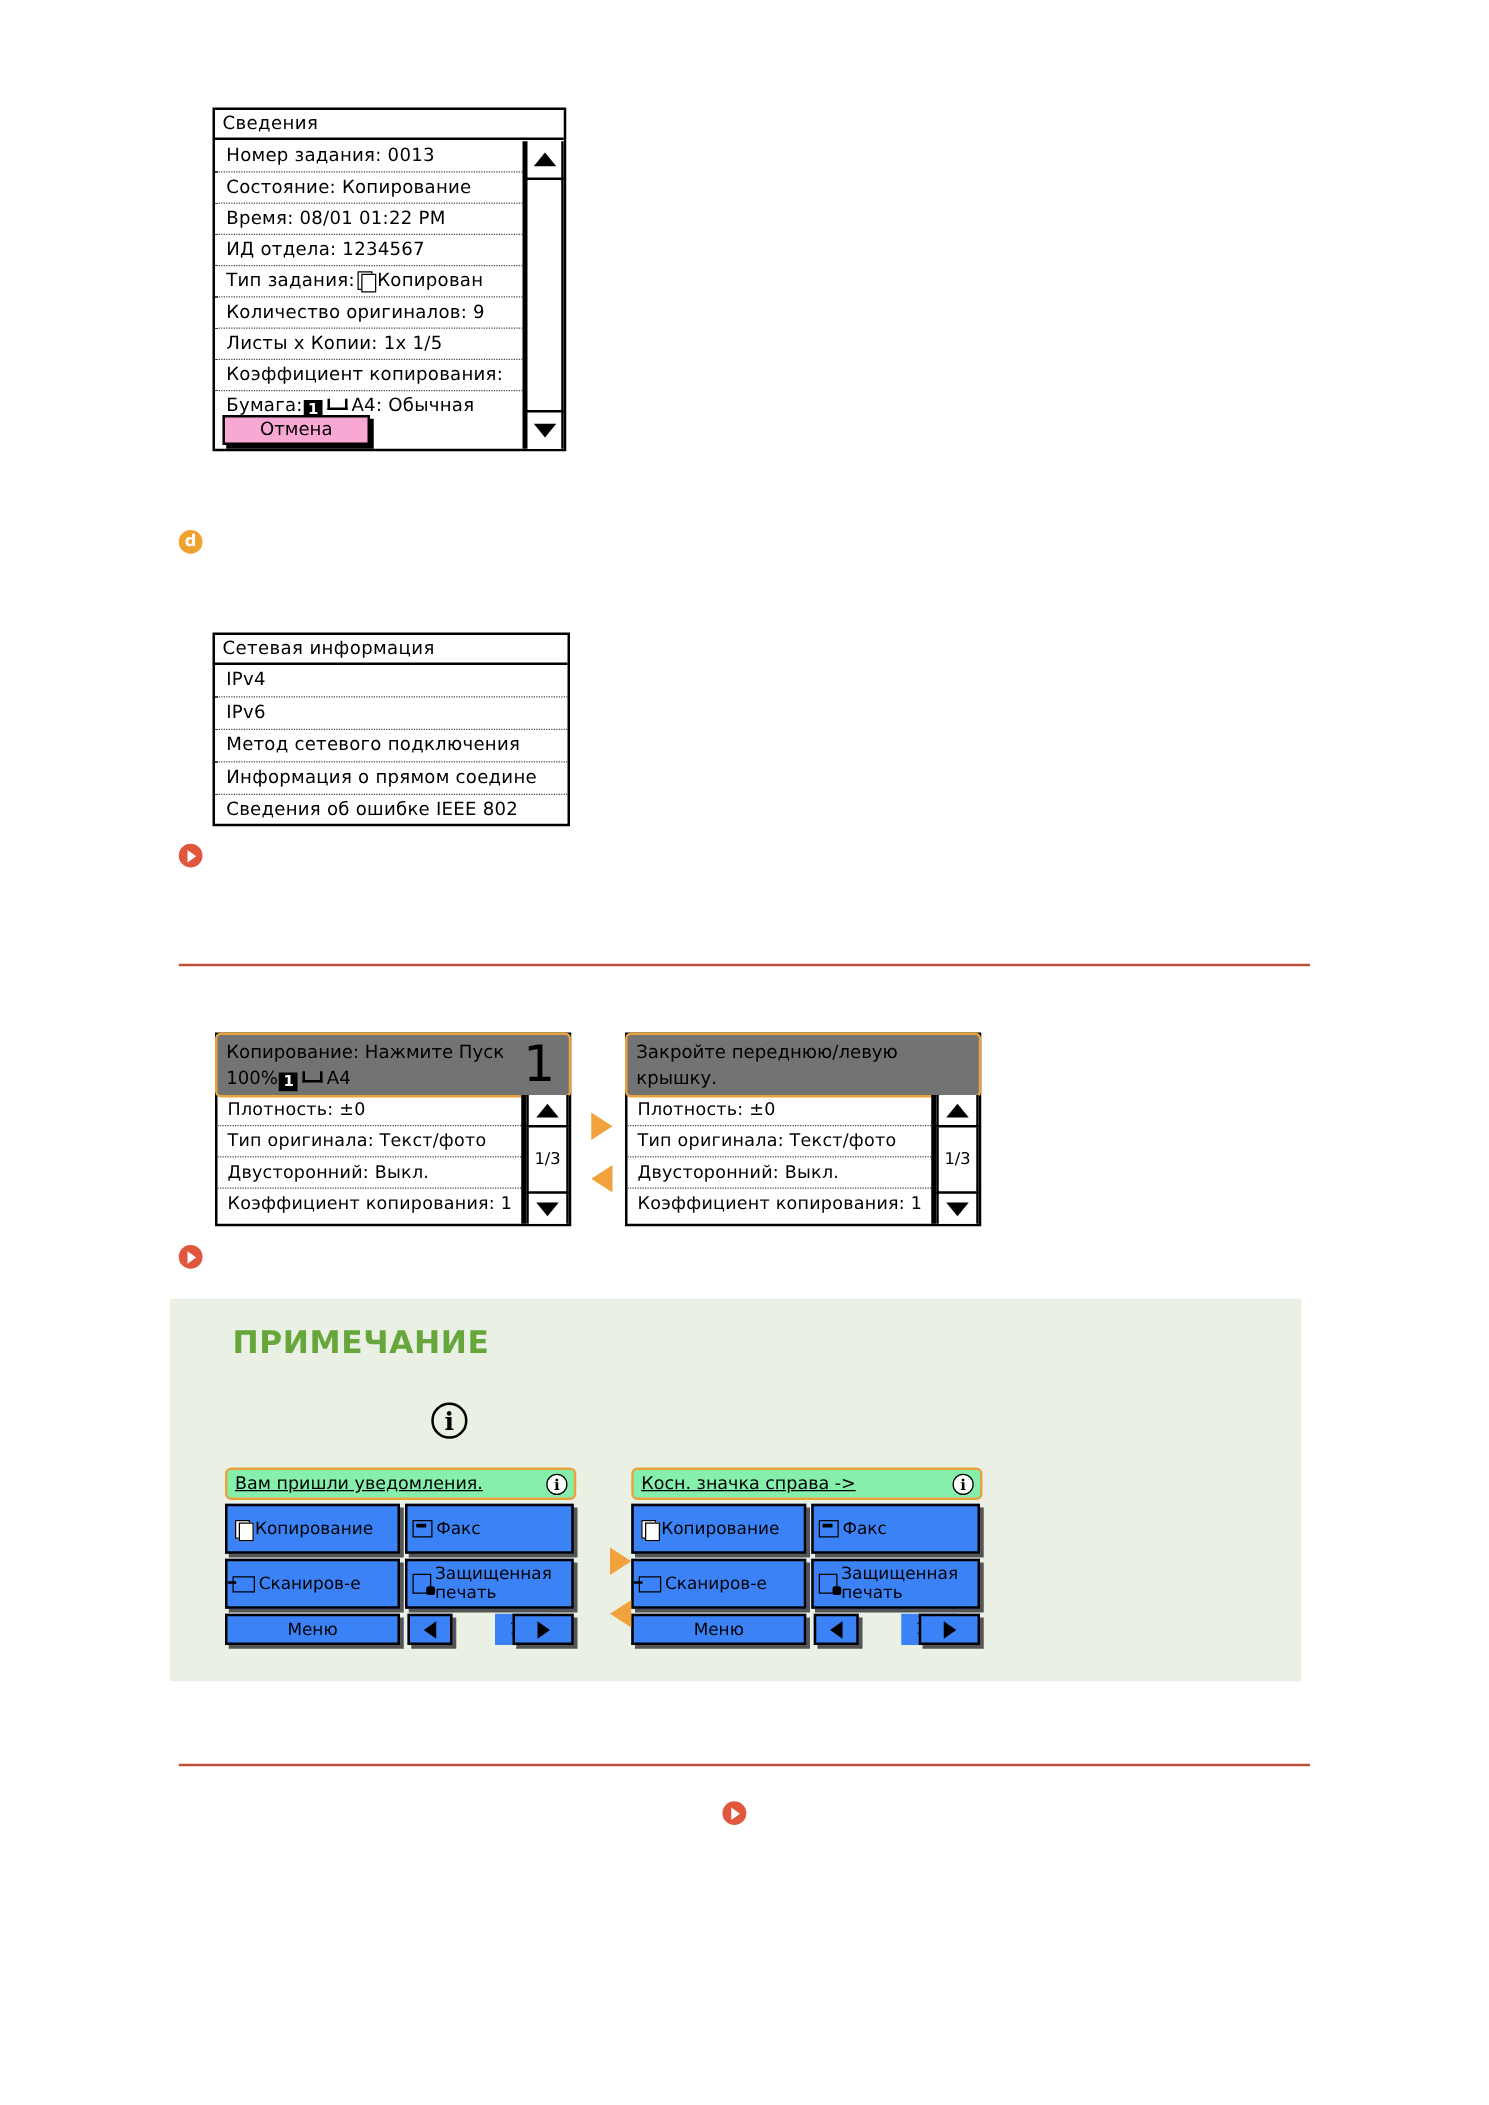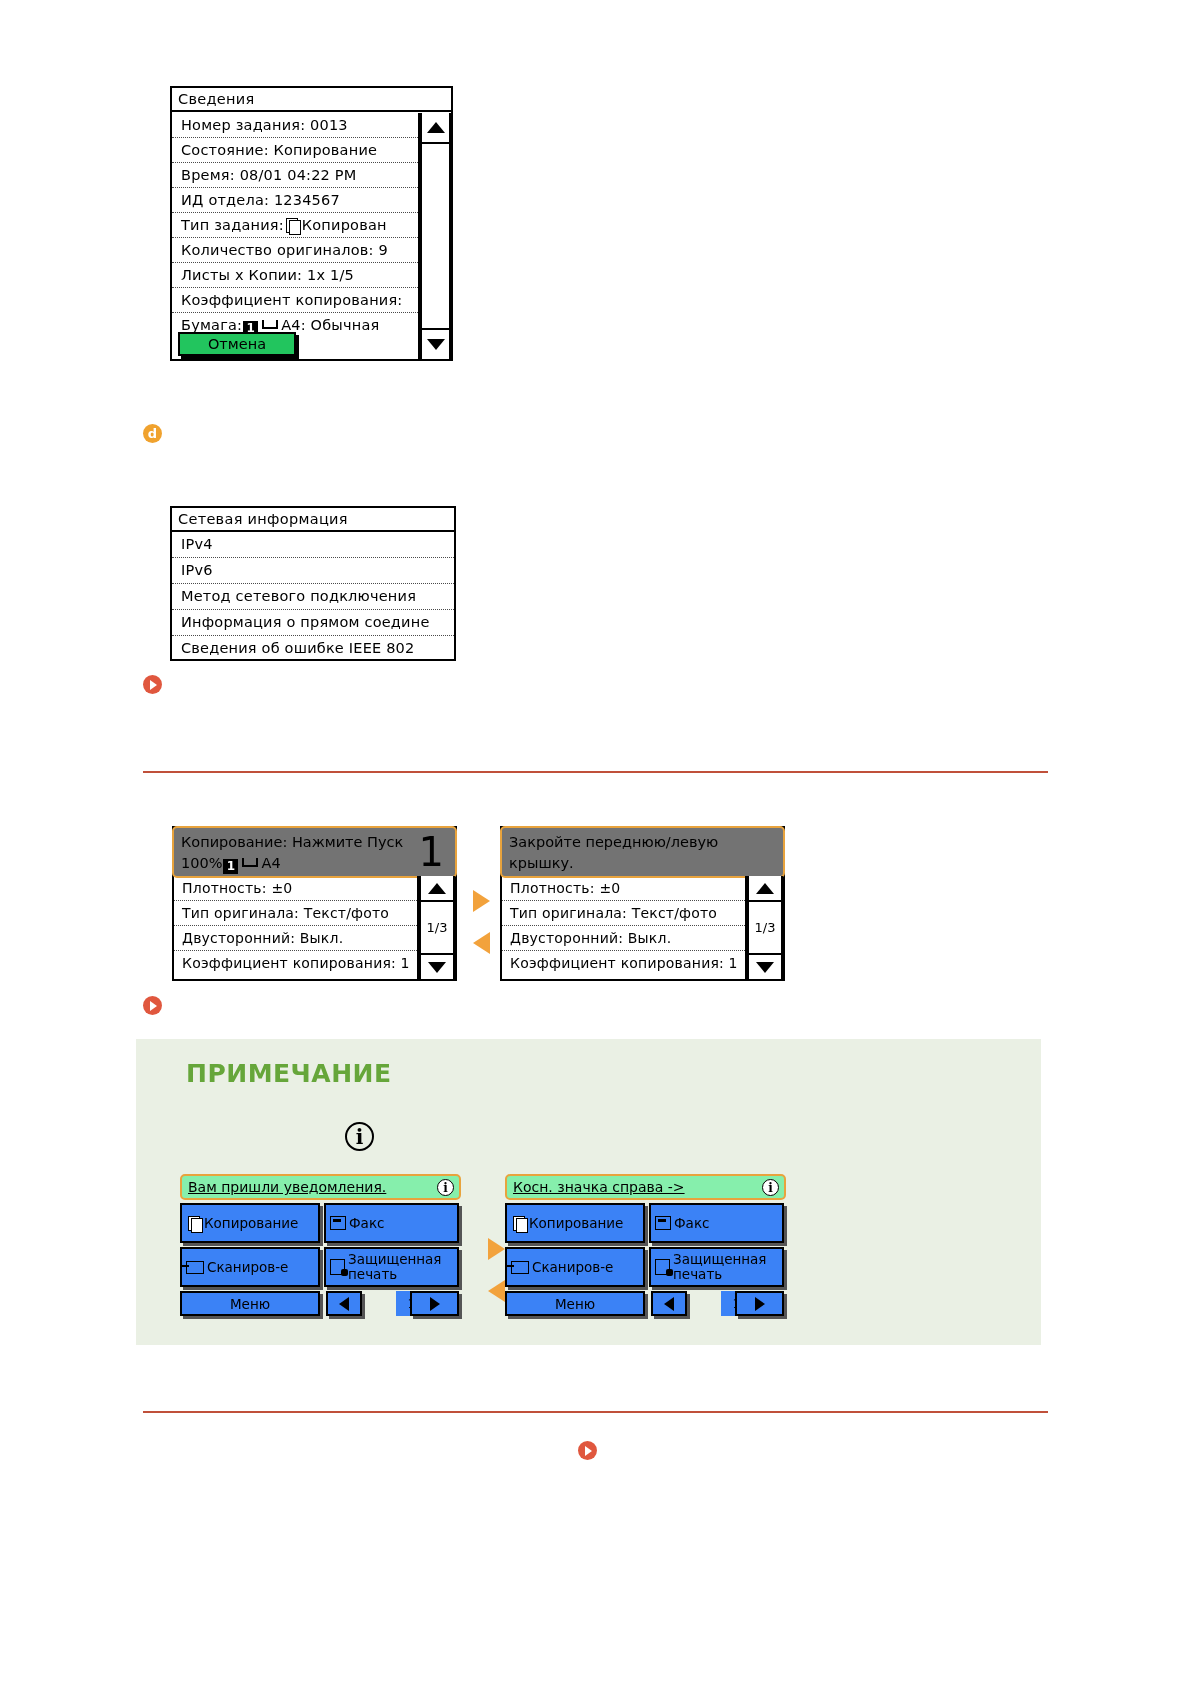--- a/index.html
+++ b/index.html
@@ -84,21 +84,21 @@
     position: absolute;
     left: 0; top: 31px; right: 0; bottom: 31px;
     border-left: 2px solid #000; border-right: 2px solid #000;
     background: #fff;
   }
   .cancel-btn {
     position: absolute;
     left: 6px; bottom: 3px;
     width: 118px; height: 24px;
     border: 2px solid #000;
-    background: #22c55e;
+    background: #f9a8d4;
     font-size: 14.5px;
     display: flex; align-items: center; justify-content: center;
     box-shadow: 3px 3px 0 #000;
   }
   .badge-num {
     display: inline-block;
     background: #000; color: #fff;
     font-size: 12px; font-weight: bold;
     width: 15px; height: 15px;
     line-height: 15px; text-align: center;
@@ -167,21 +167,21 @@
     font-size: 40px;
     line-height: 46px;
     font-family: "DejaVu Sans", "Liberation Sans", sans-serif;
   }
   .cs-body { position: relative; height: 103px; }
   .cs-list { width: 243px; }
   .cs-list .lcd-row { height: 25px; line-height: 20px; font-size: 14px; padding-left: 8px;}
   .cs-scroll {
     position: absolute;
     right: 0; top: 0; width: 38px; height: 103px;
-    border-left: 2px solid #000000;
+    border-left: 4px solid #000000;
   }
   .cs-scroll .sb-btn { height: 26px; }
   .cs-page {
     position: absolute;
     left: 0; right: 0; top: 26px; bottom: 26px;
     border-left: 2px solid #000; border-right: 2px solid #000;
     display: flex; align-items: center; justify-content: center;
     font-size: 13px;
   }
   .arrow-pair {
@@ -374,21 +374,21 @@
 <body>
 
 <div class="page">
 
   <div class="lcd" id="panel-details">
     <div class="lcd-title">Сведения</div>
 
     <div class="list">
       <div class="lcd-row">Номер задания: 0013</div>
       <div class="lcd-row">Состояние: Копирование</div>
-      <div class="lcd-row">Время: 08/01 04:22 PM</div>
+      <div class="lcd-row">Время: 08/01 01:22 PM</div>
       <div class="lcd-row">ИД отдела: 1234567</div>
       <div class="lcd-row">
         <span>Тип задания:</span><span class="icon-copy"></span><span>Копирован</span>
       </div>
       <div class="lcd-row">Количество оригиналов: 9</div>
       <div class="lcd-row">Листы x Копии:    1x 1/5</div>
       <div class="lcd-row">Коэффициент копирования:</div>
       <div class="lcd-row">
         <span>Бумага:</span><span class="badge-num">1</span><span class="icon-tray"></span><span>A4: Обычная</span>
       </div>

